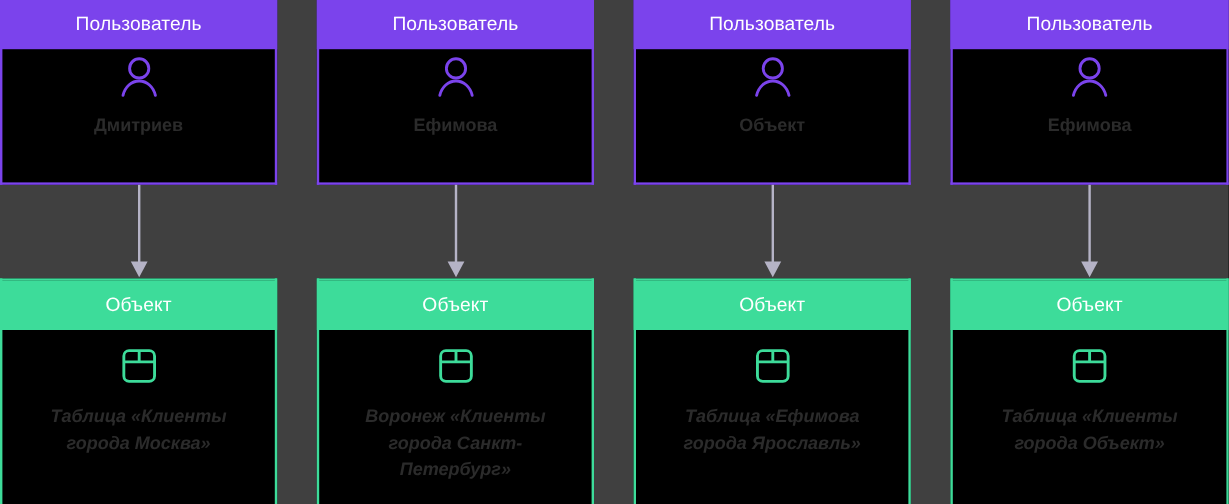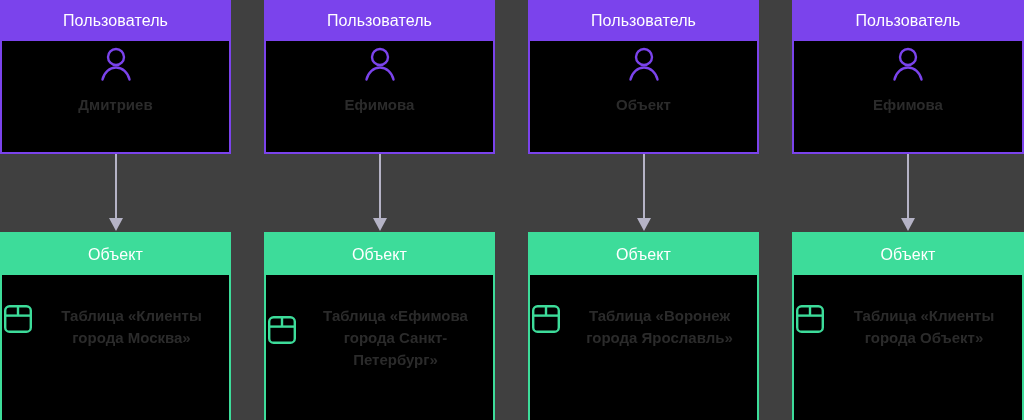--- a/index.html
+++ b/index.html
@@ -106,23 +106,25 @@
     display: flex;
     align-items: center;
     justify-content: center;
     font-size: 16px;
     letter-spacing: .1px;
     margin: 0 -2px;
     width: calc(100% + 4px);
   }
   .object-body {
     display: flex;
+    flex-direction: column;
     align-items: center;
     justify-content: flex-start;
     padding-top: 14px;
+    font-style: italic;
   }
   .object-icon { width: 32px; height: 32px; display: block; }
   .object-label {
     margin-top: 16px;
     font-size: 15px;
     font-weight: bold;
     color: #2B2B2B;
     text-align: center;
     line-height: 22px;
     padding: 0 18px;
@@ -189,21 +191,21 @@
     <div class="object-card">
       <div class="object-header">Объект</div>
       <div class="object-body">
         <span class="object-icon-wrap">
           <svg class="object-icon" viewBox="0 0 32 32" fill="none" xmlns="http://www.w3.org/2000/svg">
             <rect x="3.2" y="3.2" width="25.6" height="25.6" rx="4.4" stroke="#3DDC9A" stroke-width="2.4"></rect>
             <path d="M3.2 12.6h25.6" stroke="#3DDC9A" stroke-width="2.4"></path>
             <path d="M16 3.2v9.4" stroke="#3DDC9A" stroke-width="2.4"></path>
           </svg>
         </span>
-        <div class="object-label">Таблица «Ефимова города Санкт-Петербург»</div>
+        <div class="object-label">Воронеж «Клиенты города Санкт-Петербург»</div>
       </div>
     </div>
   </div>
 
   <div class="column" style="left:528px; width:231px;">
     <div class="user-card">
       <div class="user-header">Пользователь</div>
       <div class="user-body">
         <span class="user-icon-wrap">
           <svg class="user-icon" viewBox="0 0 38 38" fill="none" xmlns="http://www.w3.org/2000/svg">
@@ -223,21 +225,21 @@
     <div class="object-card">
       <div class="object-header">Объект</div>
       <div class="object-body">
         <span class="object-icon-wrap">
           <svg class="object-icon" viewBox="0 0 32 32" fill="none" xmlns="http://www.w3.org/2000/svg">
             <rect x="3.2" y="3.2" width="25.6" height="25.6" rx="4.4" stroke="#3DDC9A" stroke-width="2.4"></rect>
             <path d="M3.2 12.6h25.6" stroke="#3DDC9A" stroke-width="2.4"></path>
             <path d="M16 3.2v9.4" stroke="#3DDC9A" stroke-width="2.4"></path>
           </svg>
         </span>
-        <div class="object-label">Таблица «Воронеж города Ярославль»</div>
+        <div class="object-label">Таблица «Ефимова города Ярославль»</div>
       </div>
     </div>
   </div>
 
   <div class="column" style="left:792px; width:232px;">
     <div class="user-card">
       <div class="user-header">Пользователь</div>
       <div class="user-body">
         <span class="user-icon-wrap">
           <svg class="user-icon" viewBox="0 0 38 38" fill="none" xmlns="http://www.w3.org/2000/svg">

